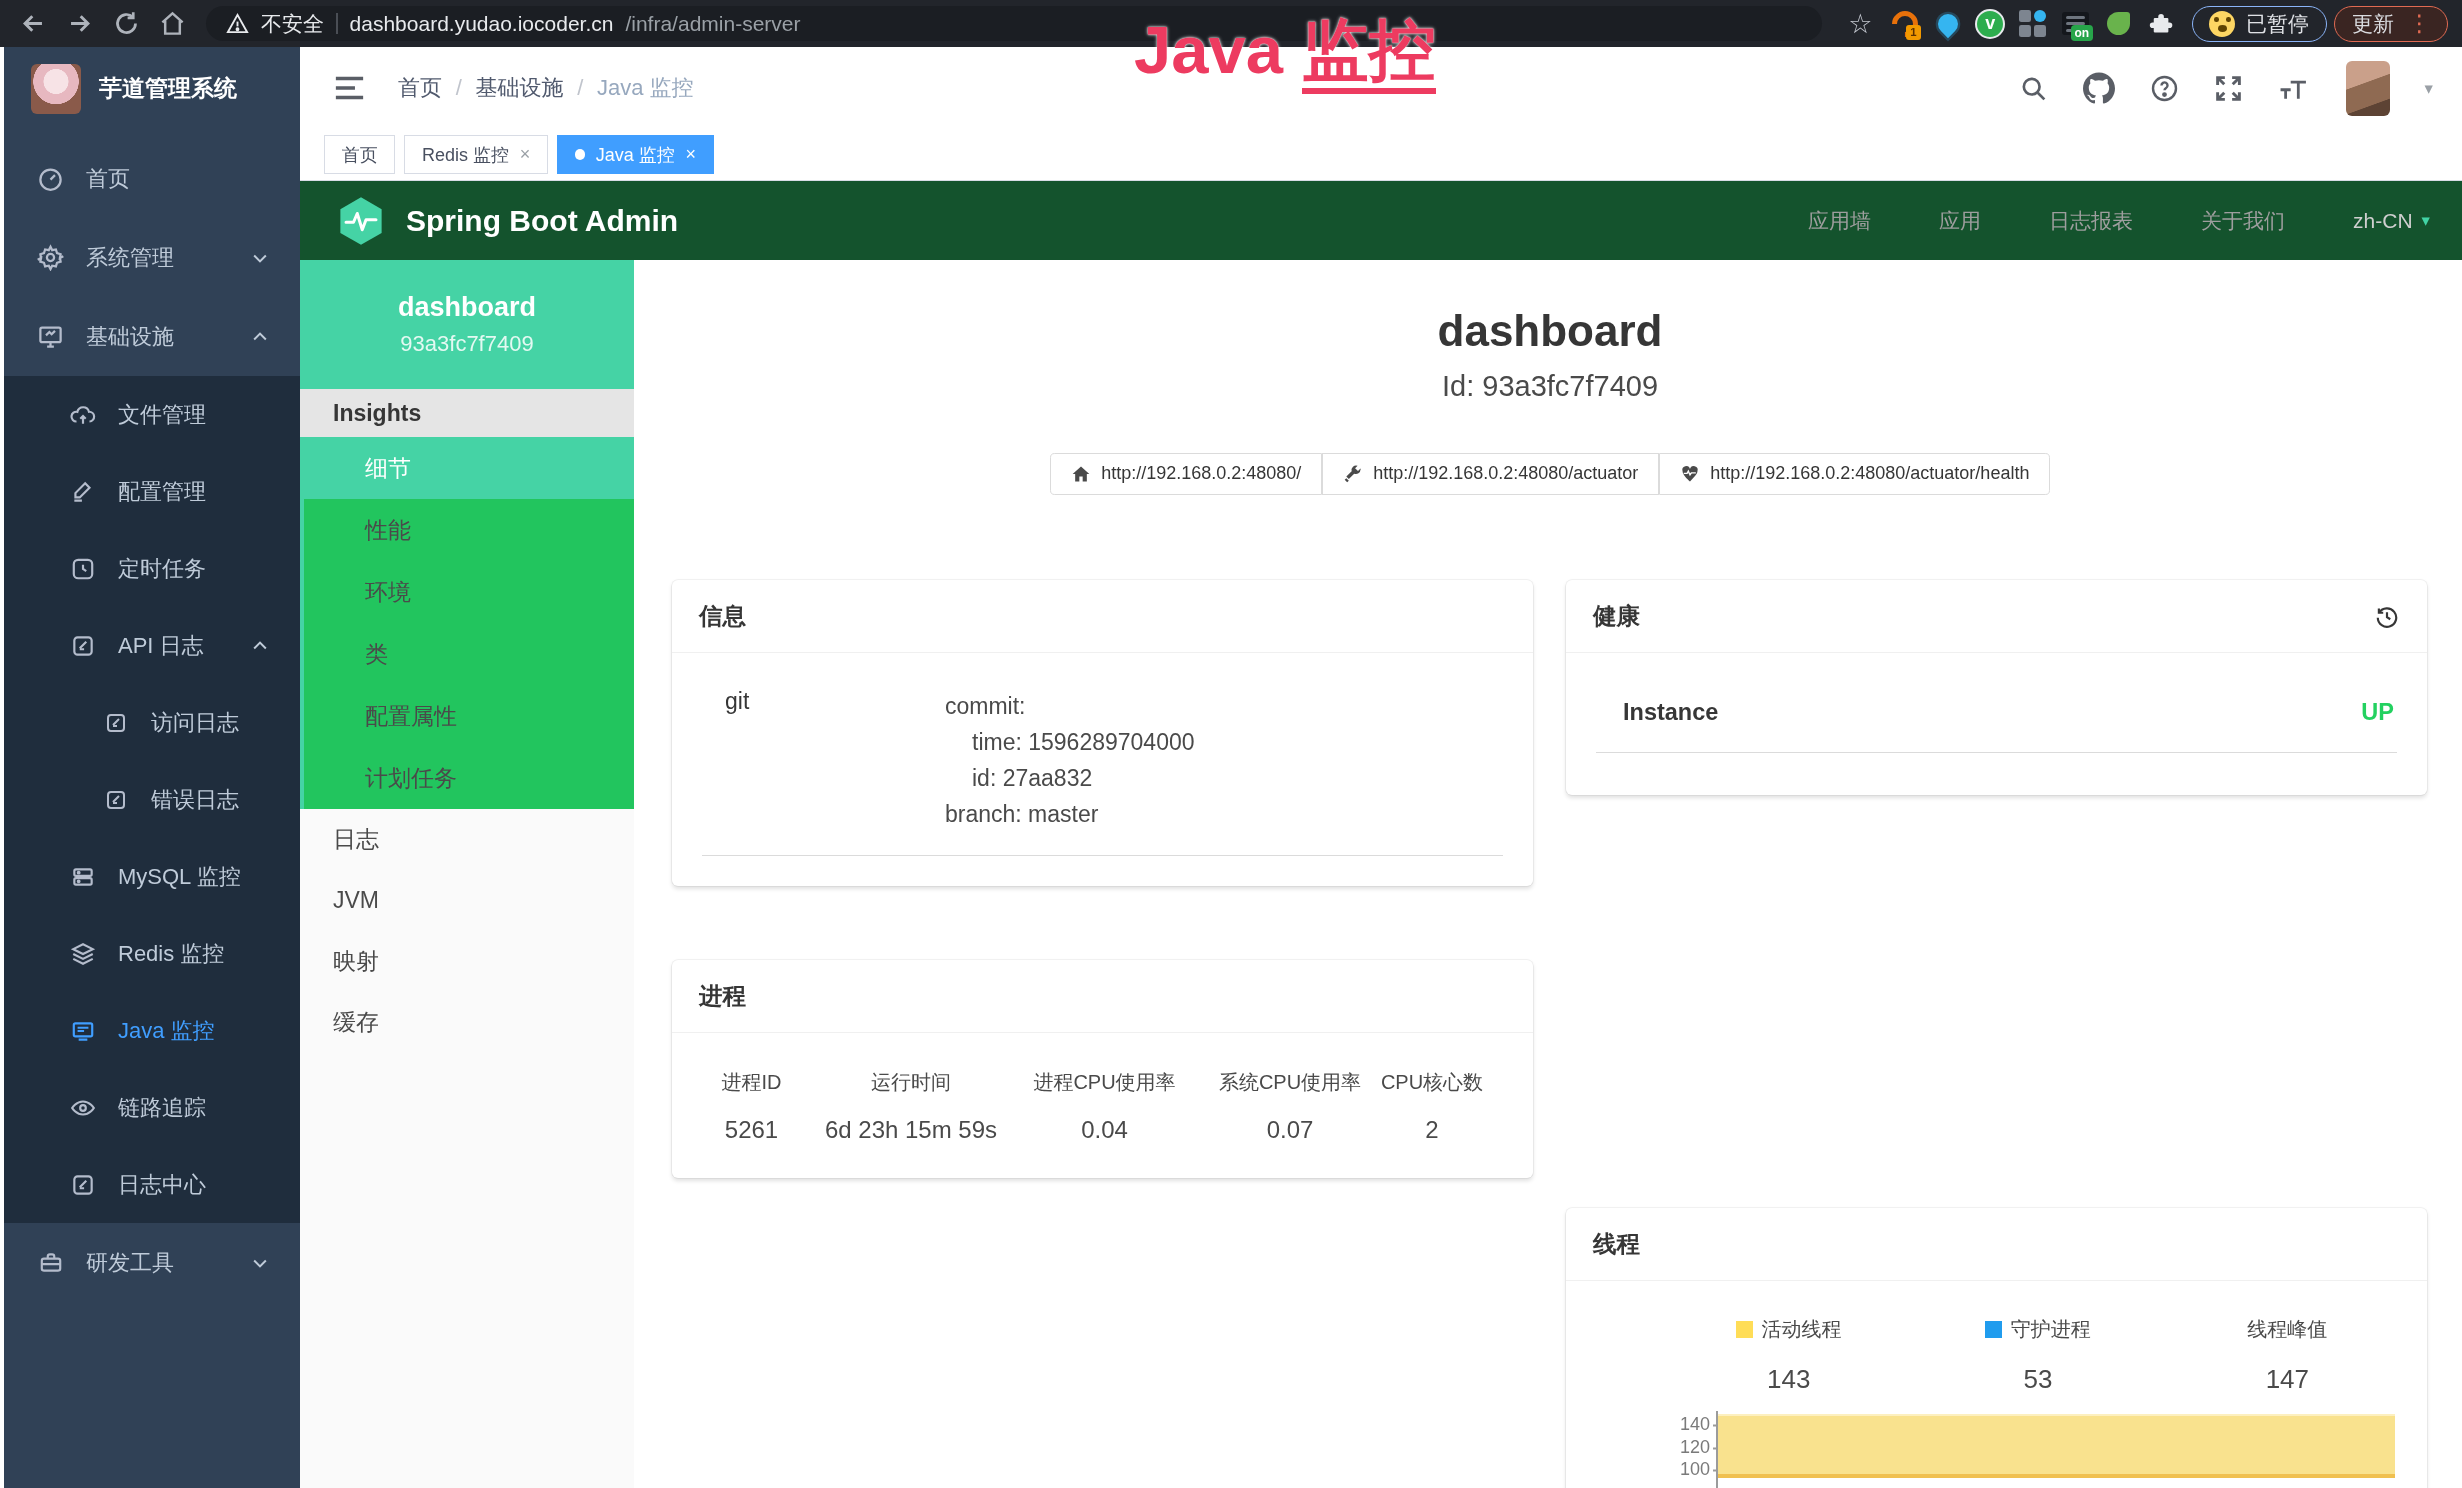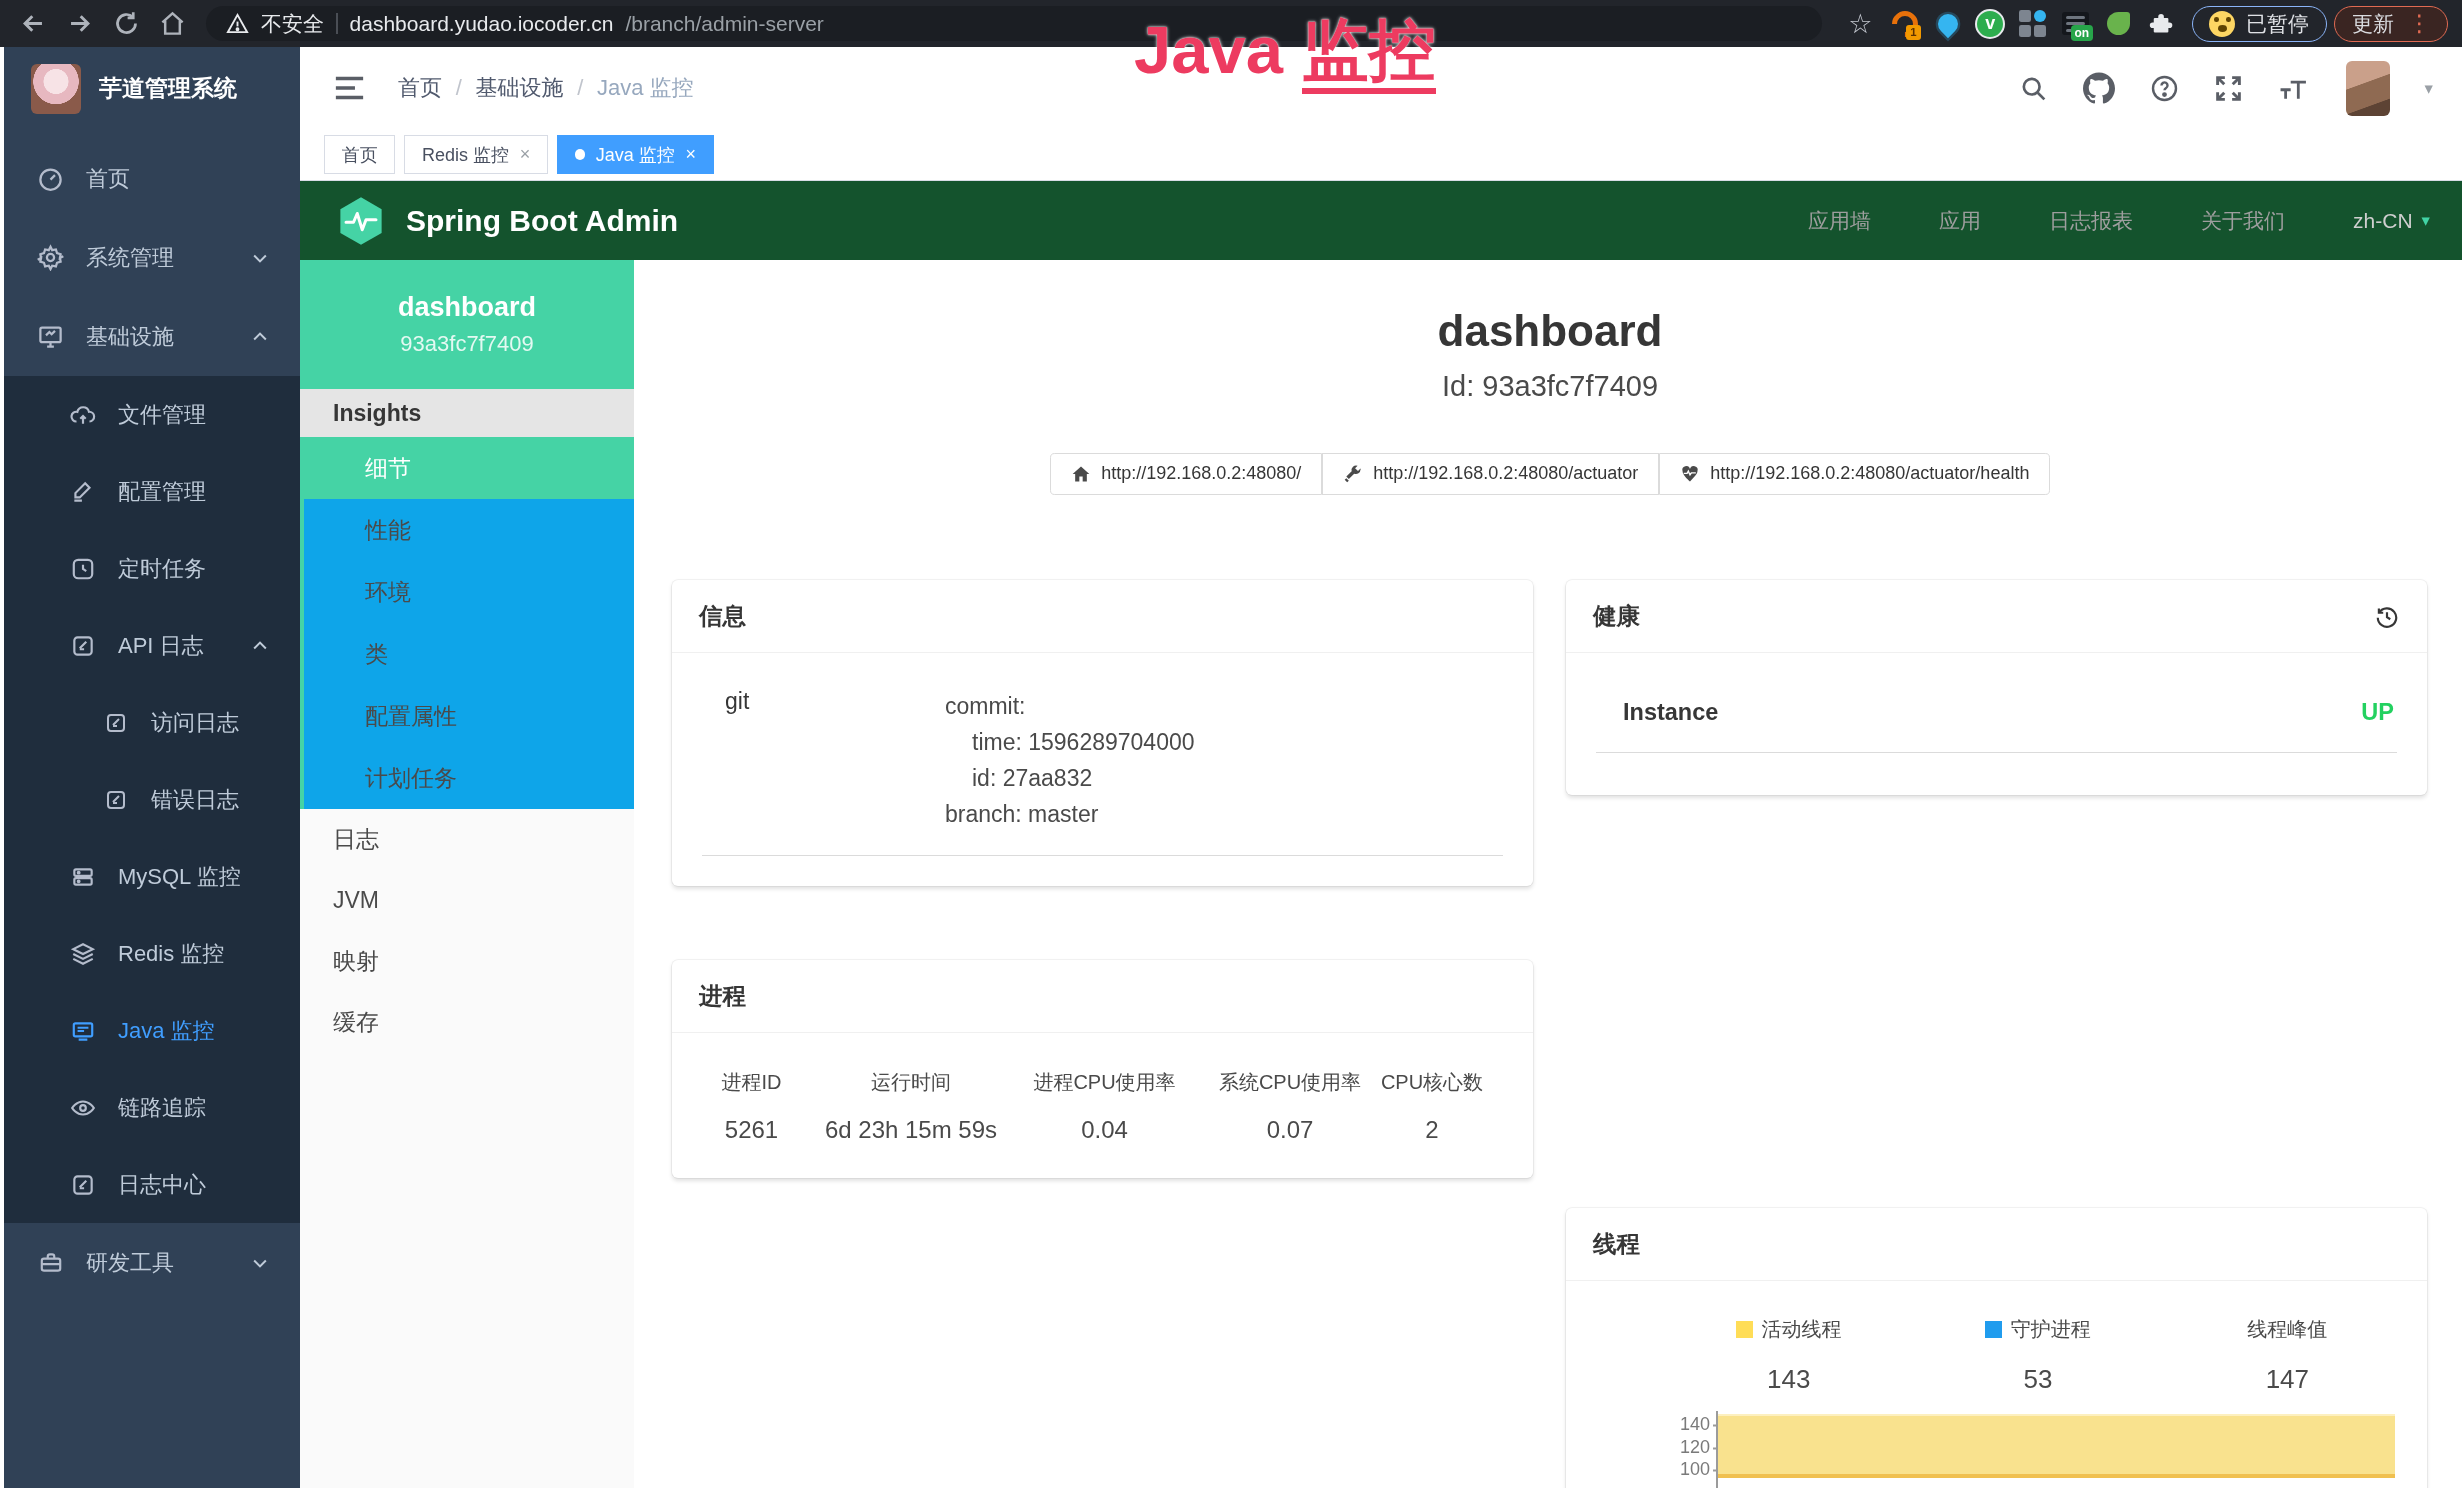--- a/index.html
+++ b/index.html
@@ -93,21 +93,21 @@
 
   
   .sba-body { flex:1; display:flex; min-height:0; background:#fff; }
   .sba-side { width:334px; flex:none; background:#fafafa; font-size:23px; color:#4a4a4a; }
   .app-head { height:129px; background:#45d3a5; color:#fff; display:flex; flex-direction:column;
     align-items:center; justify-content:center; gap:7.6px; }
   .app-head .name { font-size:27px; font-weight:bold; }
   .app-head .id { font-size:22px; color:rgba(255,255,255,.85); }
   .insights-label { height:48px; background:#e5e5e5; display:flex; align-items:center; padding-left:33px;
     font-weight:bold; color:#363636; }
-  .insights { background:#0ea5e9; border-left:4.6px solid #45d3a5; }
+  .insights { background:#22c55e; border-left:4.6px solid #45d3a5; }
   .ins-item { height:62px; display:flex; align-items:center; padding-left:61px; cursor:pointer; }
   .ins-item.active { background:#45d3a5; color:#fff; }
   .side-item { height:61px; display:flex; align-items:center; padding-left:33px; cursor:pointer; }
 
   .sba-main { flex:1; min-width:0; position:relative; overflow:hidden; padding-top:39px; background:#fff; }
   .inst-title { text-align:center; font-size:44px; line-height:64px; color:#363636; font-weight:600; }
   .inst-id { text-align:center; font-size:29px; line-height:36px; color:#4a4a4a; margin-top:4.6px; }
   .links-row { margin-top:49px; display:flex; justify-content:center; }
   .link-btn { height:42px; border:0.8px solid #dbdbdb; background:#fff; color:#363636; font-size:18px;
     display:flex; align-items:center; gap:10.6px; padding:0 20px; margin-left:-0.8px; cursor:pointer; white-space:nowrap; }
@@ -183,21 +183,21 @@
   </div>
   <div class="omnibox">
     <svg width="23" height="23" viewBox="0 0 24 24" fill="none" stroke="#e8eaed" stroke-width="2">
         <path d="M12 3L2 21h20L12 3z"></path>
         <path d="M12 10v5"></path>
         <circle cx="12" cy="18" r="1" fill="#e8eaed"></circle>
       </svg>
     <span>不安全</span>
     <span class="omni-divider"></span>
     <span class="omni-host">dashboard.yudao.iocoder.cn</span>
-      <span class="omni-path">/branch/admin-server</span>
+      <span class="omni-path">/infra/admin-server</span>
   </div>
   <div class="star">☆</div>
   <div class="ext">
     <span class="ext-orange"></span>
     <span class="ext-orange-badge">1</span>
   </div>
   <div class="ext">
       <span class="ext-pin"></span>
     </div>
   <div class="ext">

